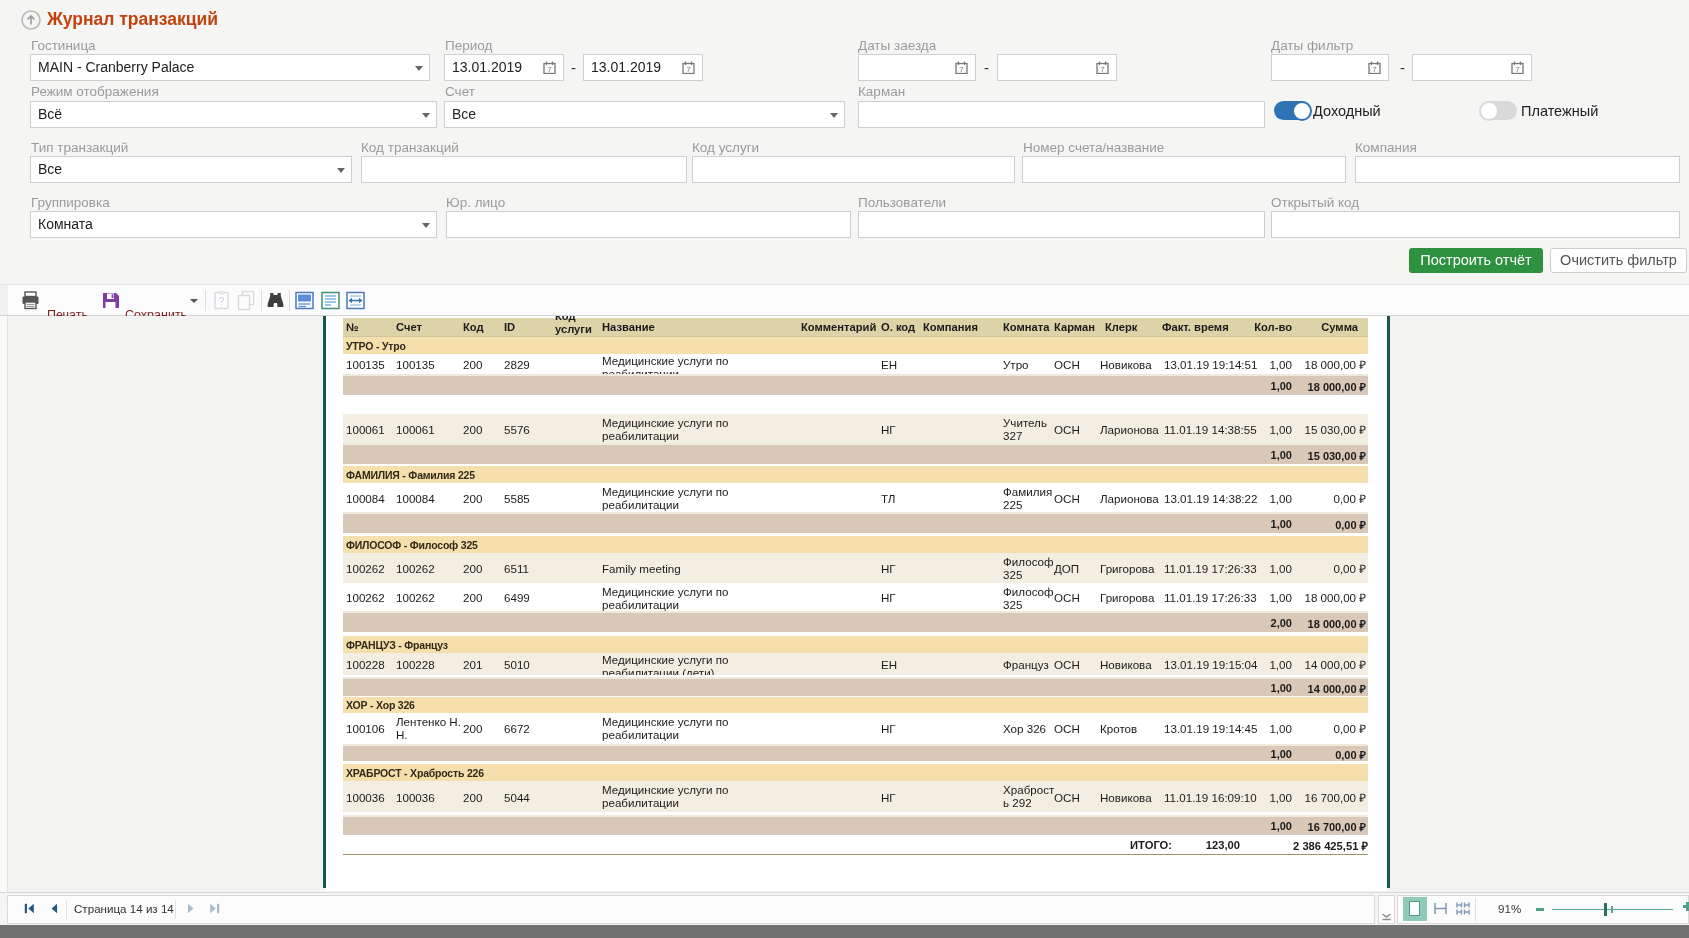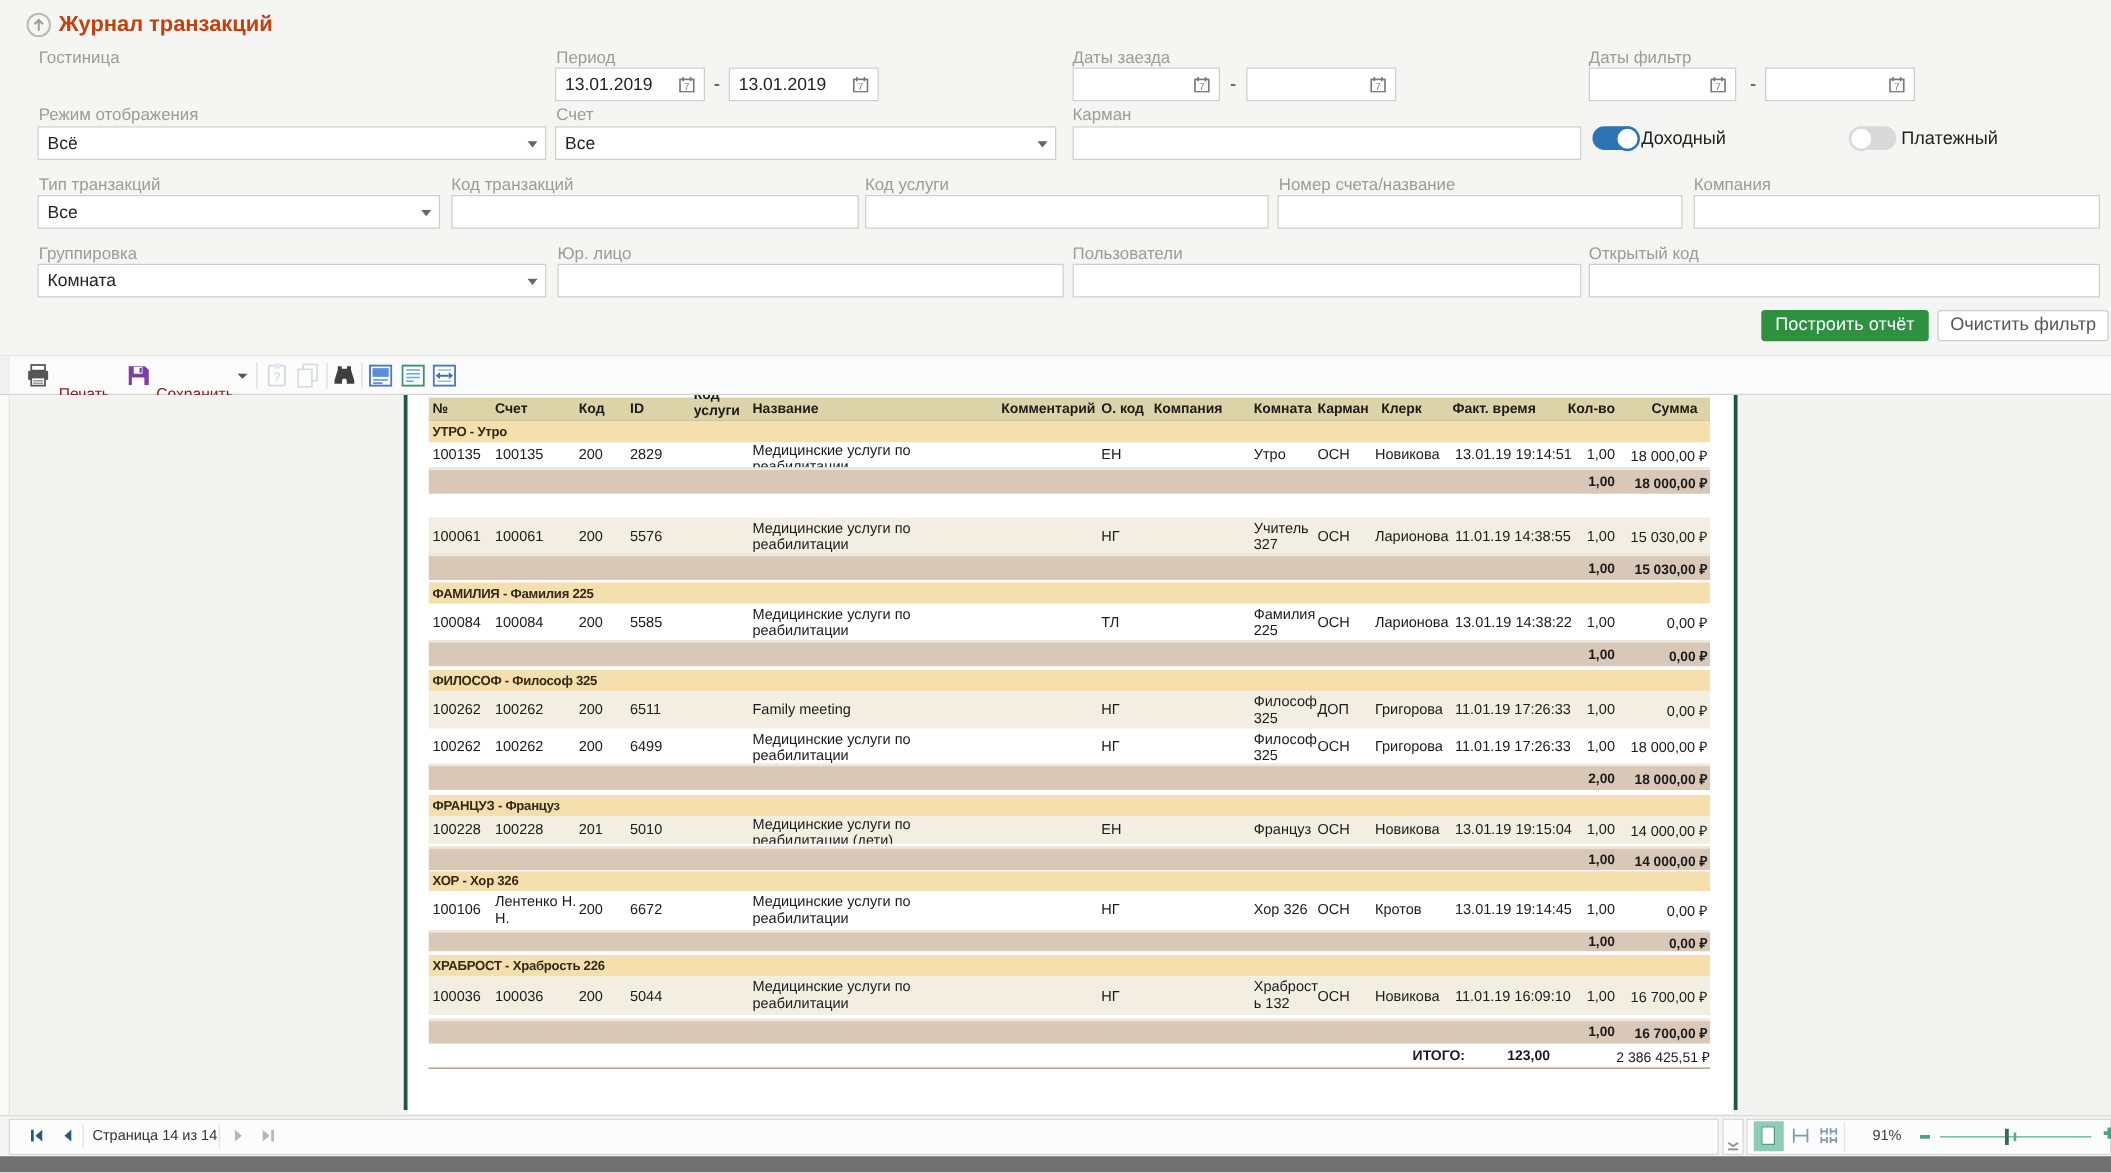--- a/index.html
+++ b/index.html
@@ -46,20 +46,21 @@
 <div id="app">
 
 <div id="filters" style="position:absolute;left:0;top:0;width:1689px;height:284px;background:#f5f5f4">
   <svg style="position:absolute;left:21px;top:10px" width="20" height="20" viewBox="0 0 20 20">
         <circle cx="10" cy="10" r="9" fill="none" stroke="#b9b9b9" stroke-width="1.6"></circle>
         <path d="M10 14.5 L10 6.2 M6.6 9.4 L10 6 L13.4 9.4" fill="none" stroke="#9d9d9d" stroke-width="1.6"></path>
       </svg>
   <div style="position:absolute;left:47px;top:9px;font-size:17.5px;font-weight:bold;color:#c2410c">Журнал транзакций</div>
 
   <div class="lbl" style="left:31px;top:38px">Гостиница</div>
+  <div class="inp sel" style="left:30px;top:54px;width:400px">MAIN - Cranberry Palace</div>
   <div class="lbl" style="left:445px;top:38px">Период</div>
   <div class="inp" style="left:444px;top:54px;width:120px">13.01.2019<svg class="cal" viewBox="0 0 13 13">
           <rect x="1" y="2.5" width="11" height="10" fill="none" stroke="#777" stroke-width="1.3"></rect>
           <line x1="3.5" y1="0.5" x2="3.5" y2="4" stroke="#777" stroke-width="1.3"></line>
           <line x1="9.5" y1="0.5" x2="9.5" y2="4" stroke="#777" stroke-width="1.3"></line>
           <text x="6.5" y="11" font-size="8" fill="#777" text-anchor="middle">7</text>
         </svg></div>
   <div class="dash" style="left:571px;top:59px">-</div>
   <div class="inp" style="left:583px;top:54px;width:120px">13.01.2019<svg class="cal" viewBox="0 0 13 13">
           <rect x="1" y="2.5" width="11" height="10" fill="none" stroke="#777" stroke-width="1.3"></rect>
@@ -363,35 +364,35 @@
     <div class="row grp" style="top:448px;height:17px">
             <span class="cell cc" style="left:3px">ХРАБРОСТ - Храбрость 226</span>
           </div>
     <div class="row crm" style="top:465px;height:31px">
       <span class="cell cc" style="left:3px">100036</span>
             <span class="cell cc" style="left:53px">100036</span>
             <span class="cell cc" style="left:120px">200</span>
             <span class="cell cc" style="left:161px">5044</span>
       <span class="cell ct" style="left:259px;width:194px">Медицинские услуги по реабилитации</span>
       <span class="cell cc" style="left:538px">НГ</span>
-            <span class="cell ct" style="left:660px;width:53px">Храбрость 132</span>
+            <span class="cell ct" style="left:660px;width:53px">Храбрость 292</span>
             <span class="cell cc" style="left:711px">ОСН</span>
             <span class="cell cc" style="left:757px">Новикова</span>
             <span class="cell cc" style="left:821px">11.01.19 16:09:10</span>
       <span class="cell cc rt" style="right:76px">1,00</span>
             <span class="cell cc rt" style="right:2px">16 700,00 ₽</span>
     </div>
     <div class="row sub" style="top:499px;height:20px">
             <span class="cell cc rt" style="right:76px">1,00</span>
             <span class="cell cc rt" style="right:2px">16 700,00 ₽</span>
           </div>
     <div class="row wht" style="top:519px;height:20px;border-bottom:1.5px solid #a3906c">
       <span class="cell cc rt" style="right:196px;font-weight:bold;font-size:11.2px">ИТОГО:</span>
       <span class="cell cc rt" style="right:128px;font-weight:bold;font-size:11.2px">123,00</span>
-      <span class="cell cc rt" style="right:0px;font-weight:normal;font-size:11.2px">2 386 425,51 ₽</span>
+      <span class="cell cc rt" style="right:0px;font-weight:bold;font-size:11.2px">2 386 425,51 ₽</span>
     </div>
   </div>
   </div>
 </div>
 
 <div id="statusbar">
   <div class="sbox" style="left:7px;width:1368px"></div>
   <div class="sbox" style="left:1378px;width:17px">
         <svg style="position:absolute;left:2px;top:18px" width="11" height="8" viewBox="0 0 11 8">
           <path d="M1.5 0 L5.5 3 L9.5 0" fill="none" stroke="#8a8a8a" stroke-width="1.4"></path>

